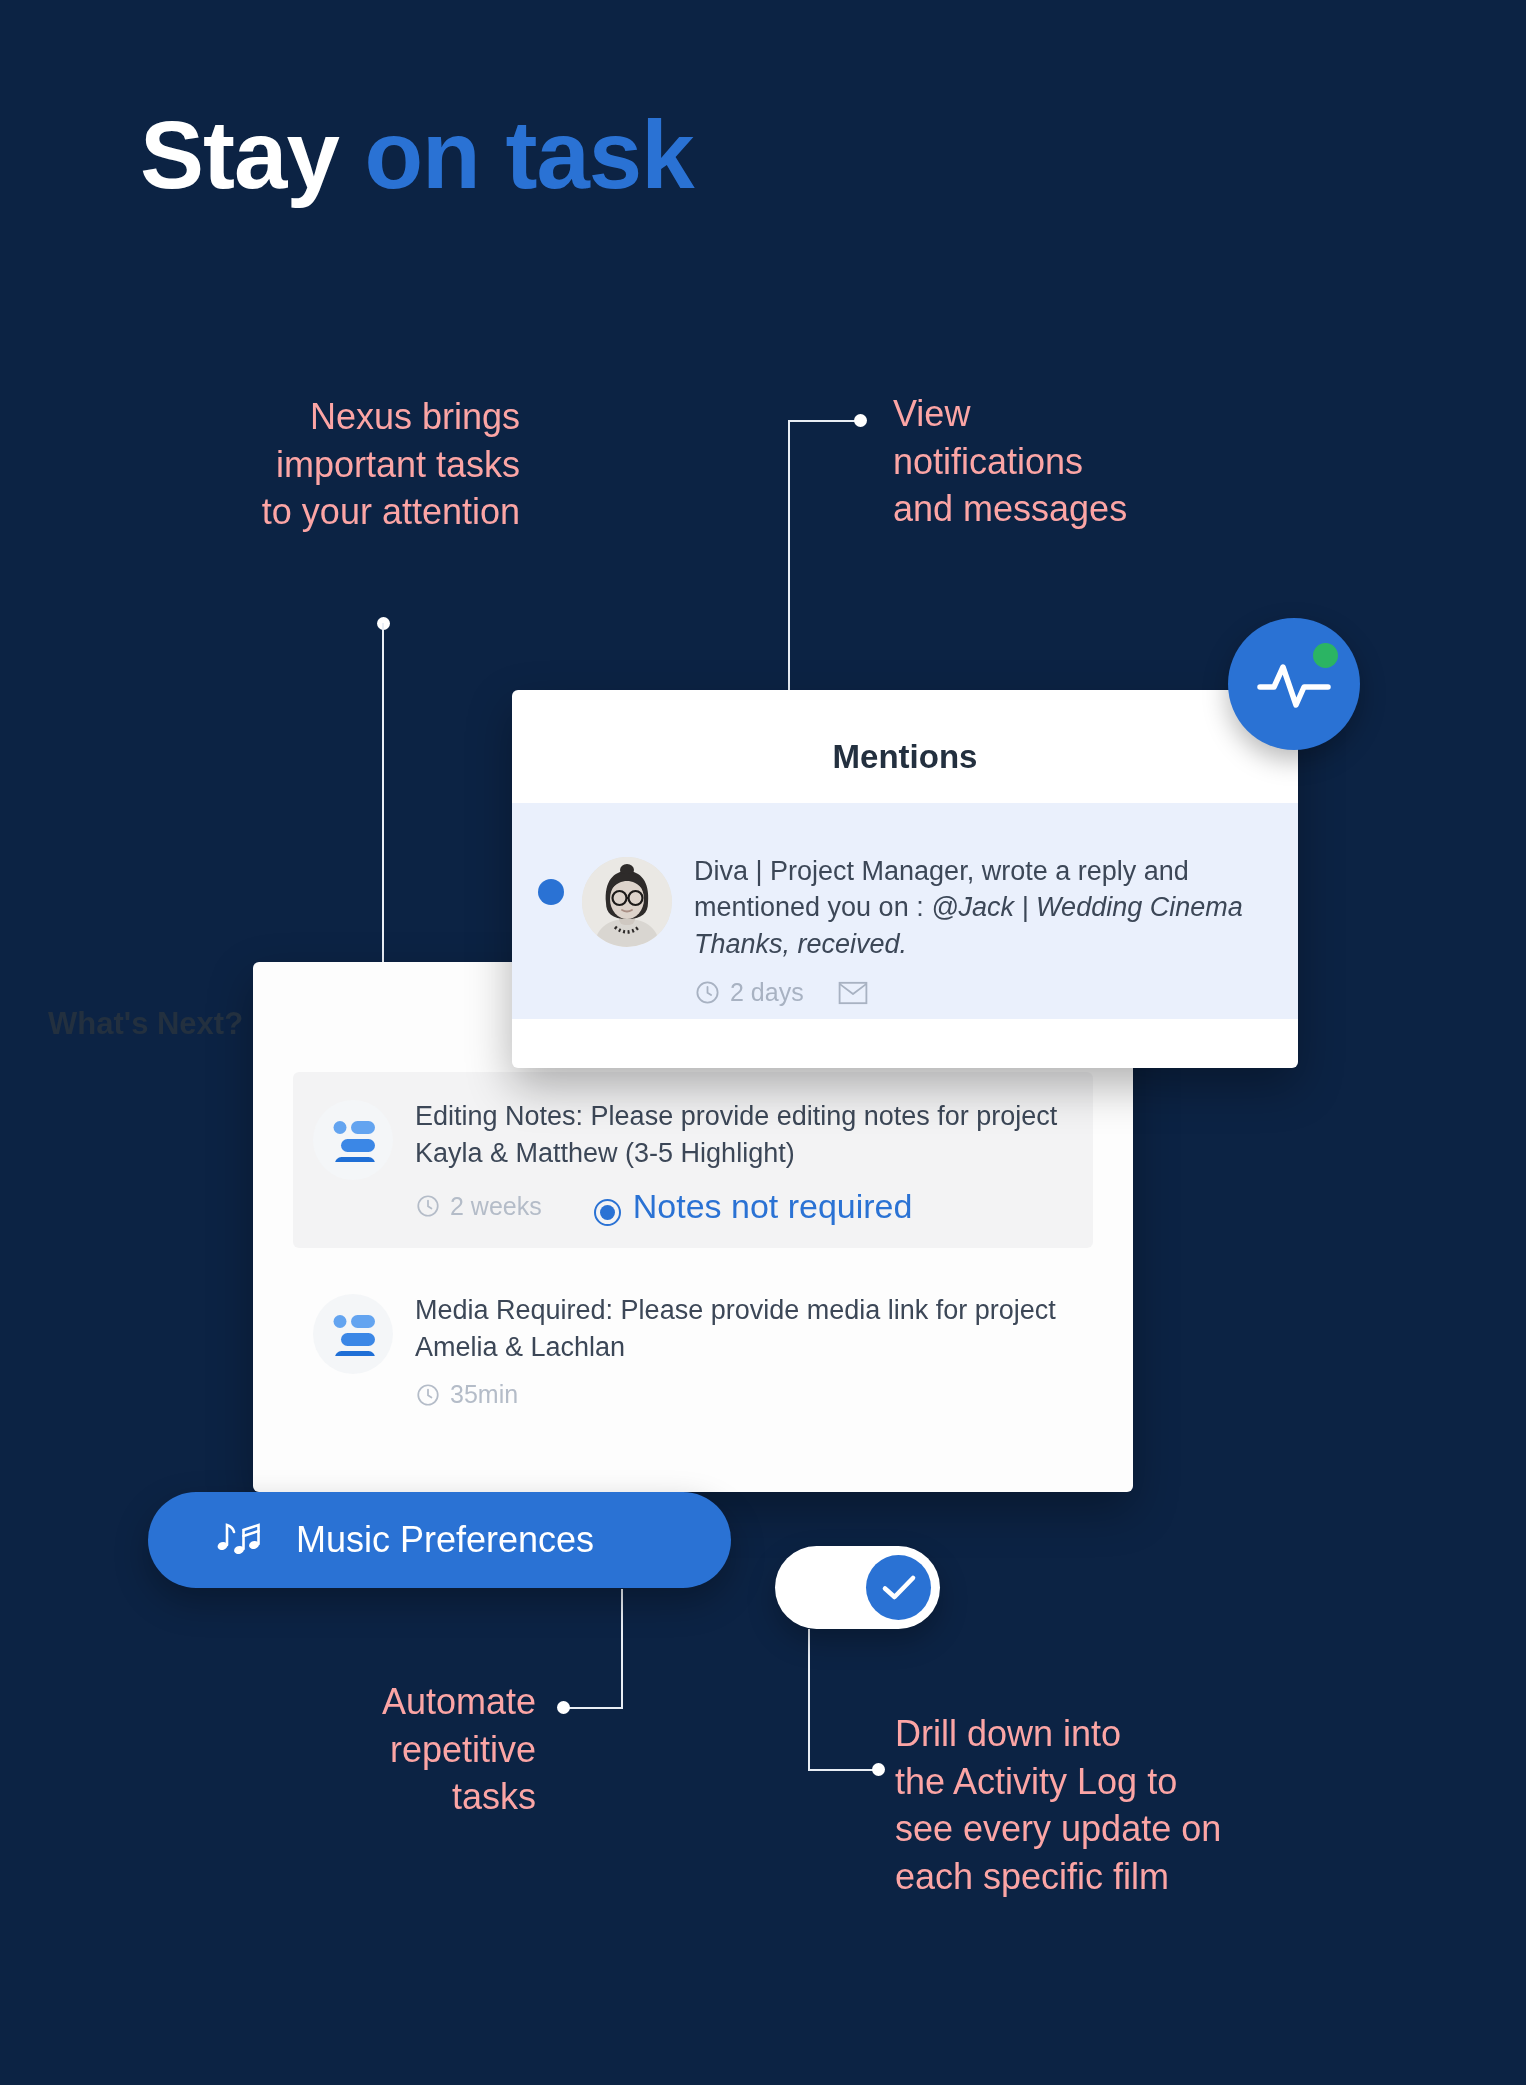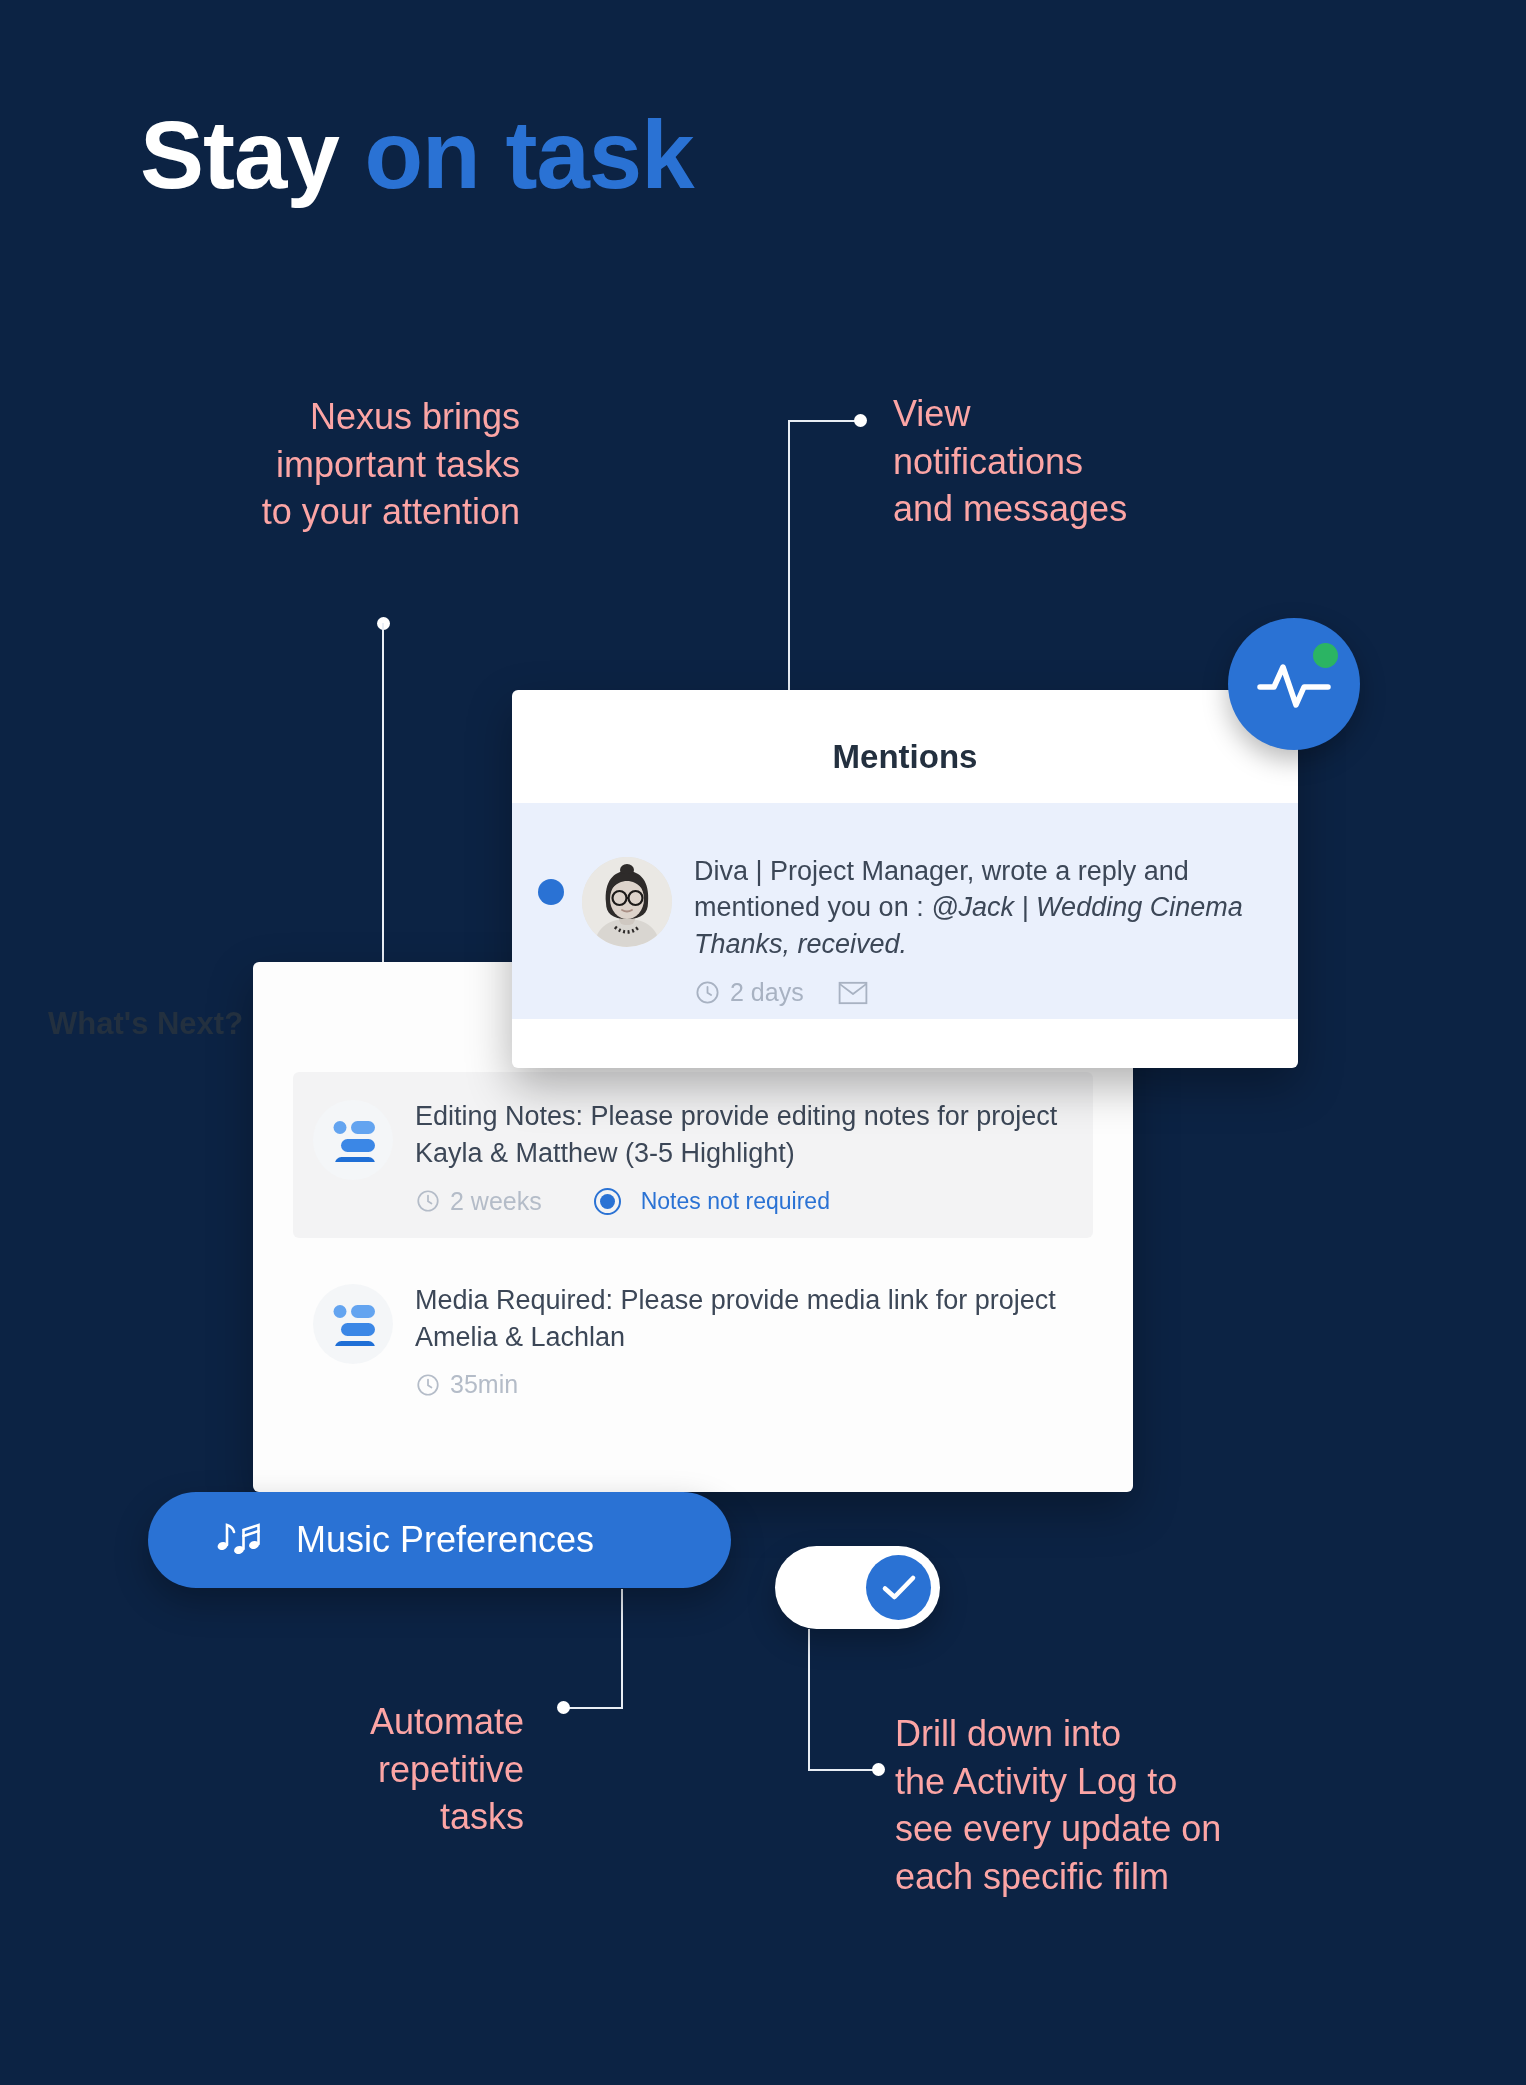--- a/index.html
+++ b/index.html
@@ -37,21 +37,21 @@
   .callout {
     position: absolute;
     color: #fca5a5;
     font-size: 36px;
     line-height: 1.32;
     font-weight: 400;
     white-space: pre-line;
   }
   #callout-tasks   { left: 100px; top: 393px; width: 420px; text-align: right; }
   #callout-notify  { left: 893px; top: 390px; width: 380px; text-align: left; }
-  #callout-automate{ left: 224px; top: 1678px; width: 300px; text-align: right; margin-top: 20px; }
+  #callout-automate{ left: 236px; top: 1678px; width: 300px; text-align: right; }
   #callout-activity{ left: 895px; top: 1710px; width: 520px; text-align: left; }
 
   
   .conn { position: absolute; }
   .conn .v, .conn .h {
     position: absolute;
     background: #e9eef5;
   }
   .conn .v { width: 2px; }
   .conn .h { height: 2px; }
@@ -176,22 +176,22 @@
   .task-meta {
     margin-top: 14px;
     display: flex;
     align-items: center;
     gap: 52px;
   }
   .task-meta .meta-item { color: #b4bcc8; }
   .task-status {
     display: flex;
     align-items: flex-end;
-    gap: 20px;
-    font-size: 23px;
+    gap: 12px;
+    font-size: 34px;
     color: #2a72d4;
     font-weight: 300;
   }
   .radio-on {
     width: 27px; height: 27px;
     border-radius: 50%;
     border: 2px solid #2a72d4;
     display: flex; align-items: center; justify-content: center;
     flex: 0 0 auto;
   }

